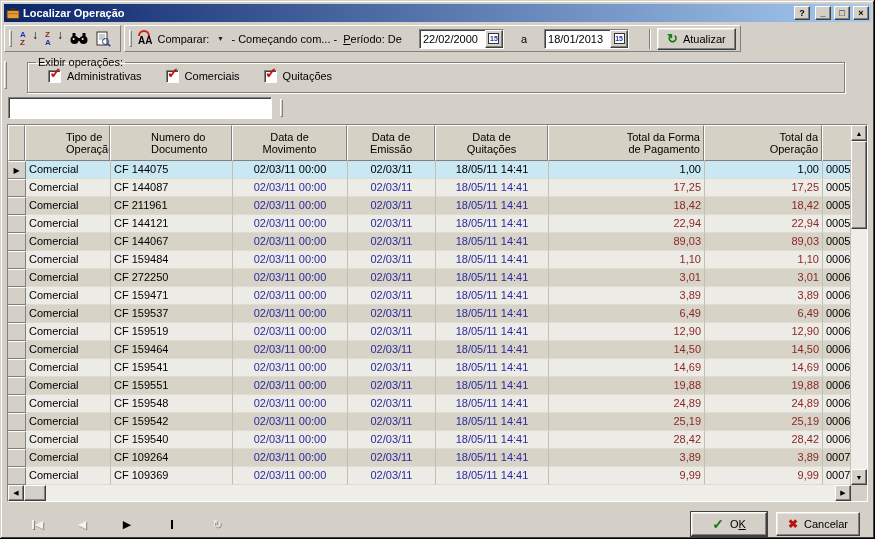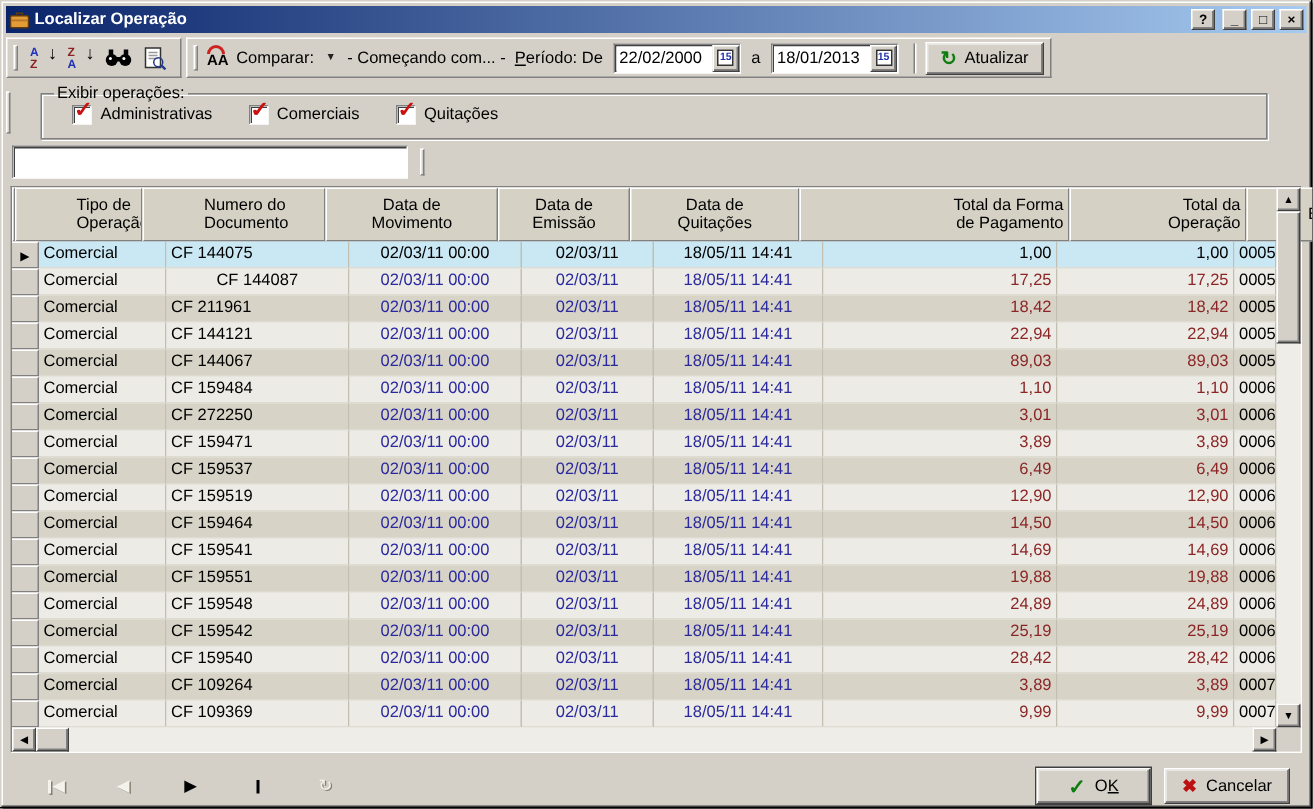--- a/index.html
+++ b/index.html
@@ -33,21 +33,21 @@
   .sorticon .la{color:#2233bb;display:block;}
   .sorticon .lz{color:#8b2222;display:block;}
   .sorticon .arr{position:absolute;right:-1px;top:1px;font-size:12px;font-weight:normal;color:#000;}
   .cmpicon{position:relative;font-weight:bold;font-size:10px;margin:4px 2px 0 2px;line-height:1;}
   .cmpicon .arc{position:absolute;top:-6px;left:0;width:12px;height:6px;
     border:2px solid #cc2222;border-bottom:none;border-radius:7px 7px 0 0;}
   .tlabel{margin:0 3px;white-space:nowrap;}
   .ddbtn{width:16px;height:18px;background:transparent;border:none;font-size:7px;color:#222;padding:0;}
   .datefield{display:flex;align-items:center;background:#fff;border:1px solid;
     border-color:#808080 #fff #fff #808080;box-shadow:inset 1px 1px 0 #404040;
-    height:20px;margin:0 4px;padding-left:1px;}
+    height:20px;margin:0 14px;padding-left:1px;}
   .datefield input{border:none;outline:none;width:64px;height:16px;
     font:11px "Liberation Sans","DejaVu Sans",sans-serif;padding:0 2px;background:#fff;}
   .calbtn{width:18px;height:18px;background:#d4d0c8;border:1px solid;
     border-color:#fff #404040 #404040 #fff;box-shadow:inset -1px -1px 0 #808080;
     display:flex;align-items:center;justify-content:center;padding:0;}
   .calglyph{width:11px;height:11px;background:#fff;border:1px solid #333;font-size:7px;
     color:#2233aa;display:flex;align-items:center;justify-content:center;font-weight:bold;}
   .vsep{width:2px;height:20px;border-left:1px solid #808080;border-right:1px solid #fff;margin:0 6px;}
   .atualizar{display:flex;align-items:center;gap:5px;height:22px;padding:0 9px;background:#d4d0c8;
     border:1px solid;border-color:#fff #404040 #404040 #fff;
@@ -277,21 +277,21 @@
               <div>Movimento</div>
             </div>
             <div class="hcell a-center" style="width: 88px;">
               <div>Data de</div>
               <div>Emissão</div>
             </div>
             <div class="hcell a-center" style="width: 113px;">
               <div>Data de</div>
               <div>Quitações</div>
             </div>
-            <div class="hcell a-right" style="width: 180px;">
+            <div class="hcell a-right" style="width: 156px;">
               <div>Total da Forma</div>
               <div>de Pagamento</div>
             </div>
             <div class="hcell a-right" style="width: 118px;">
               <div>Total da</div>
               <div>Operação</div>
             </div>
             <div class="hcell a-left" style="width: 28px;">
               <div>ECF</div>
             </div>
@@ -305,21 +305,21 @@
             <div class="cell a-center c-date" style="width: 115px;">02/03/11 00:00</div>
             <div class="cell a-center c-date" style="width: 88px;">02/03/11</div>
             <div class="cell a-center c-date" style="width: 113px;">18/05/11 14:41</div>
             <div class="cell a-right c-amount" style="width: 156px;">1,00</div>
             <div class="cell a-right c-amount" style="width: 118px;">1,00</div>
             <div class="cell a-left c-black" style="width: 28px;">0005</div>
           </div>
           <div class="grow norm">
             <div class="ind"></div>
             <div class="cell a-left c-black" style="width: 85px;">Comercial</div>
-            <div class="cell a-left c-black" style="width: 122px; text-align: center;">CF 144087</div>
+            <div class="cell a-left c-black" style="width: 122px;">CF 144087</div>
             <div class="cell a-center c-date" style="width: 115px;">02/03/11 00:00</div>
             <div class="cell a-center c-date" style="width: 88px;">02/03/11</div>
             <div class="cell a-center c-date" style="width: 113px;">18/05/11 14:41</div>
             <div class="cell a-right c-amount" style="width: 156px;">17,25</div>
             <div class="cell a-right c-amount" style="width: 118px;">17,25</div>
             <div class="cell a-left c-black" style="width: 28px;">0005</div>
           </div>
           <div class="grow alt">
             <div class="ind"></div>
             <div class="cell a-left c-black" style="width: 85px;">Comercial</div>

